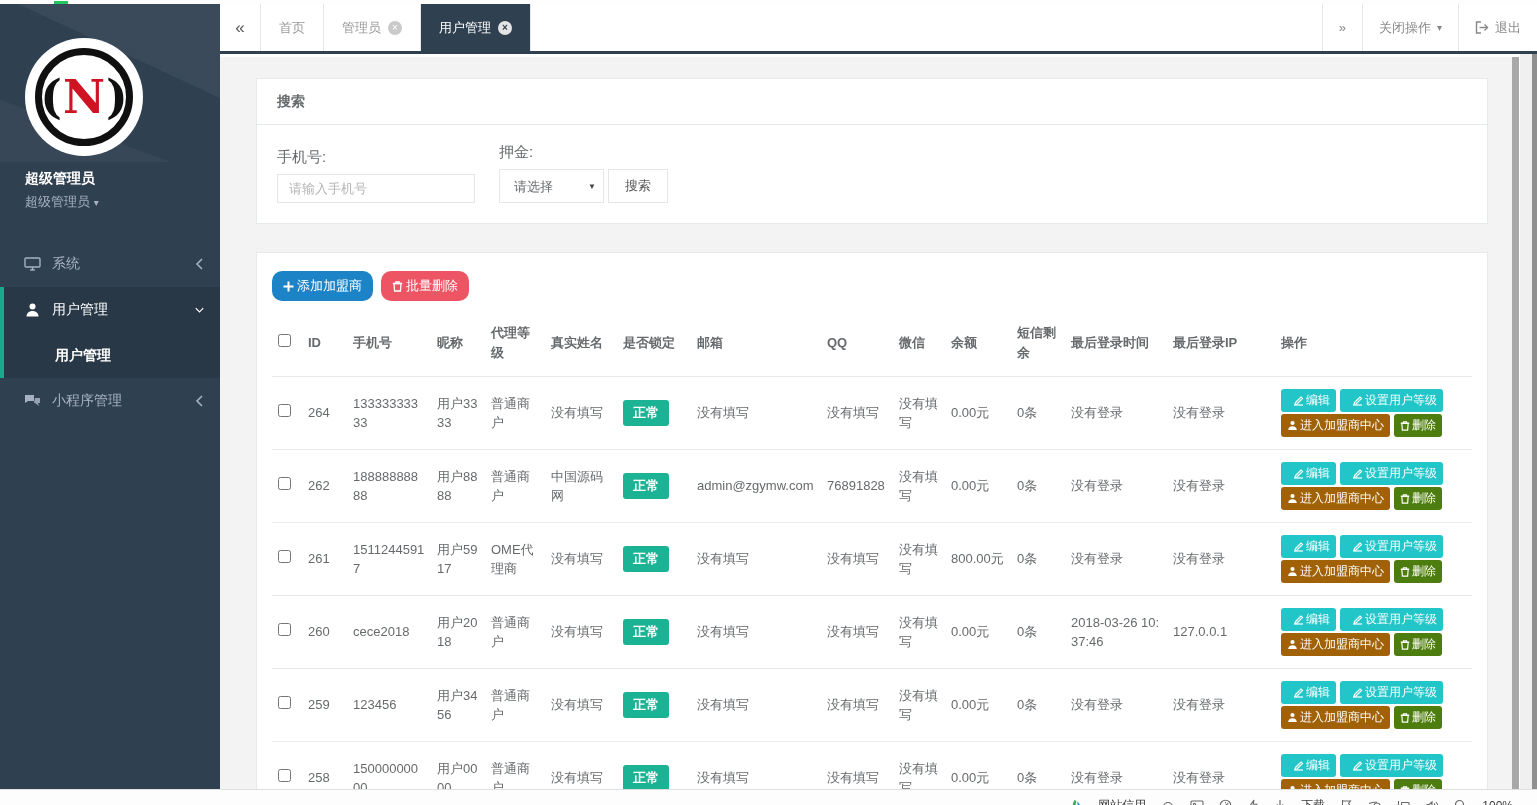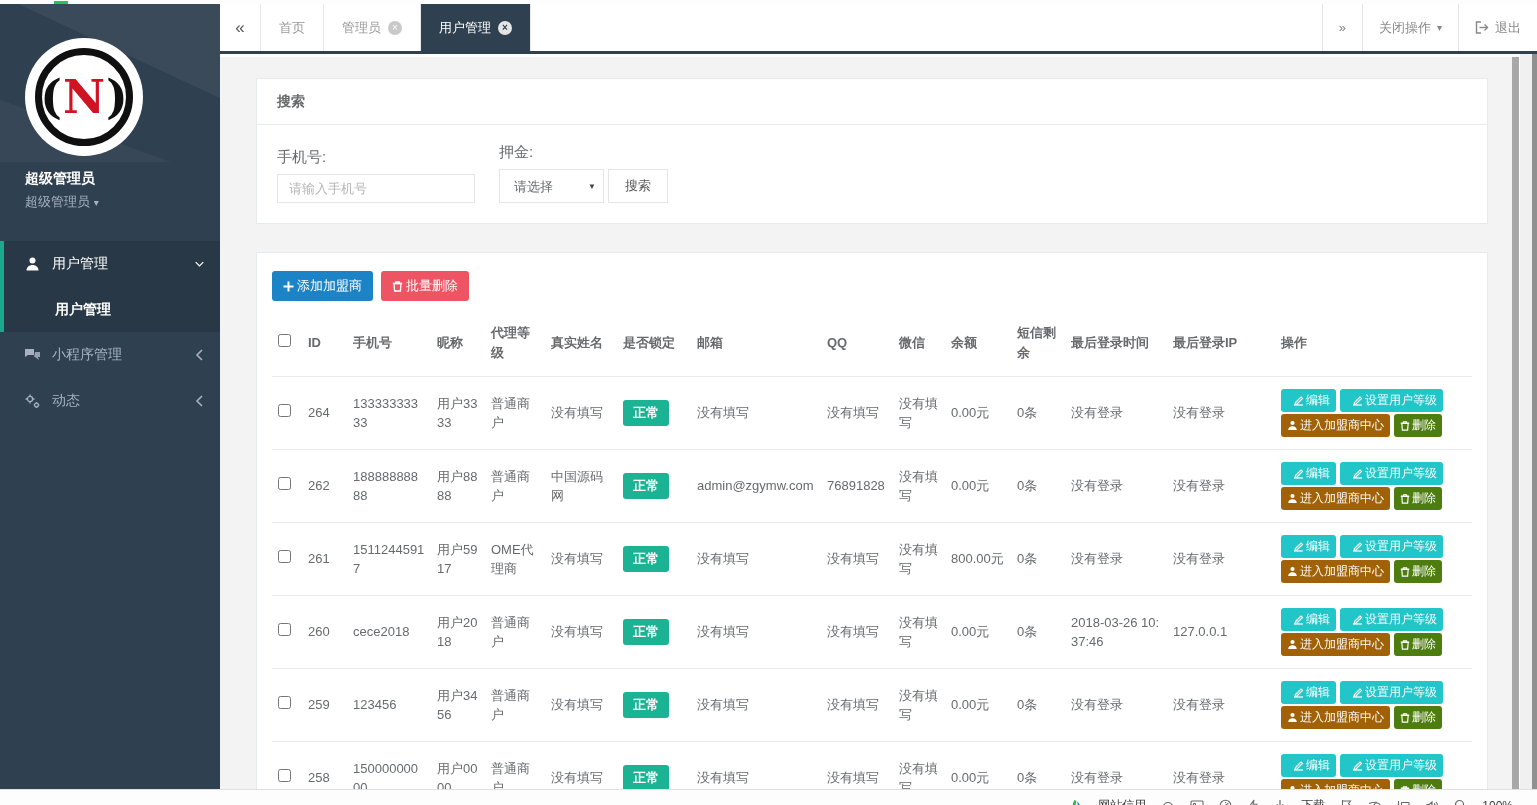--- a/index.html
+++ b/index.html
@@ -70,21 +70,21 @@
   .sel-wrap { position:relative; }
   .dep-select { width:105px; height:34px; border:1px solid #e5e6e7; background:#fff; font-size:13px; color:#676a6c;
     padding:0 20px 0 14px; appearance:none; -webkit-appearance:none; outline:none; }
   .sel-caret { position:absolute; right:8px; top:13px; font-size:8px; color:#444; pointer-events:none; }
   .search-btn { height:34px; padding:0 16px; margin-left:4px; background:#fff; border:1px solid #e5e6e7;
     font-size:13px; color:#555; cursor:pointer; }
 
   .table-panel { margin-top:28px; border-bottom:0; }
   .table-panel .panel-body { padding:18px 15px 0 15px; }
   .toolbar { display:flex; gap:8px; margin-bottom:14px; }
-  .tb-btn { border:0; border-radius:3px; color:#fff; font-size:13px; padding:6px 11px; cursor:pointer;
+  .tb-btn { border:0; border-radius:10px; color:#fff; font-size:13px; padding:6px 11px; cursor:pointer;
     display:inline-flex; align-items:center; gap:3px; }
   .tb-btn.blue { background:#1c84c6; }
   .tb-btn.red { background:#ed5565; }
 
   table.user-table { width:100%; border-collapse:collapse; table-layout:fixed; }
   .user-table th { text-align:left; font-size:13px; color:#676a6c; font-weight:bold;
     padding:8px 6px 14px 6px; border-bottom:1px solid #e7eaec; vertical-align:middle; line-height:1.5; }
   .user-table td { font-size:13px; color:#676a6c; padding:10px 6px; border-bottom:1px solid #e7eaec;
     vertical-align:middle; line-height:1.5; word-break:break-all; }
   .user-table tr.data-row { height:61px; }
@@ -128,20 +128,31 @@
           <span class="paren">)</span>
       </div>
     </div>
   </div>
   <div class="user-block">
     <div class="user-name">超级管理员</div>
     <div class="user-role"><span>超级管理员</span> <span class="caret">▾</span></div>
   </div>
   <div class="menu">
 
+    <div class="menu-item">
+      <svg class="mi-icon" viewBox="0 0 17 16" fill="none" stroke="#a7b1c2" stroke-width="1.4">
+          <rect x="1" y="2" width="15" height="9" rx="1"></rect>
+          <line x1="6" y1="14" x2="11" y2="14"></line>
+          <line x1="8.5" y1="11" x2="8.5" y2="14"></line>
+        </svg>
+      <span class="mi-label">系统</span>
+      <svg class="mi-chevron" viewBox="0 0 9 12" fill="none" stroke="#a7b1c2" stroke-width="1.6">
+          <polyline points="7,1 2,6 7,11"></polyline>
+        </svg>
+    </div>
 
     <div class="menu-group-active">
       <div class="menu-item">
         <svg class="mi-icon" viewBox="0 0 17 16" fill="#ffffff">
             <circle cx="8.5" cy="4.4" r="3"></circle>
             <path d="M2.5 14.5c0-3.3 2.7-5.4 6-5.4s6 2.1 6 5.4z"></path>
           </svg>
         <span class="mi-label">用户管理</span>
         <svg class="mi-chevron" viewBox="0 0 12 9" fill="none" stroke="#ffffff" stroke-width="1.6">
             <polyline points="1,2 6,7 11,2"></polyline>
@@ -156,38 +167,20 @@
       <svg class="mi-icon" viewBox="0 0 17 16" fill="#a7b1c2">
           <path d="M1 2h9v6H4L1 10z"></path>
           <path d="M11 5h5v5h-2l1 3-4-3h-1z" opacity="0.85"></path>
         </svg>
       <span class="mi-label">小程序管理</span>
       <svg class="mi-chevron" viewBox="0 0 9 12" fill="none" stroke="#a7b1c2" stroke-width="1.6">
           <polyline points="7,1 2,6 7,11"></polyline>
         </svg>
     </div>
 
-    <div class="menu-item">
-      <svg class="mi-icon" viewBox="0 0 17 16" fill="none" stroke="#a7b1c2" stroke-width="1.3">
-        <circle cx="6" cy="6" r="2.6"></circle>
-          <line x1="6" y1="1.5" x2="6" y2="3"></line>
-          <line x1="6" y1="9" x2="6" y2="10.5"></line>
-          <line x1="1.5" y1="6" x2="3" y2="6"></line>
-          <line x1="9" y1="6" x2="10.5" y2="6"></line>
-        <circle cx="12.5" cy="12" r="1.9"></circle>
-          <line x1="12.5" y1="9" x2="12.5" y2="10"></line>
-          <line x1="12.5" y1="14" x2="12.5" y2="15"></line>
-          <line x1="9.7" y1="12" x2="10.6" y2="12"></line>
-          <line x1="14.4" y1="12" x2="15.3" y2="12"></line>
-      </svg>
-      <span class="mi-label">动态</span>
-      <svg class="mi-chevron" viewBox="0 0 9 12" fill="none" stroke="#a7b1c2" stroke-width="1.6">
-          <polyline points="7,1 2,6 7,11"></polyline>
-        </svg>
-    </div>
 
   </div>
 </div>
 
 <div class="topbar">
   <button class="nav-btn">
       <span>«</span>
     </button>
   <div class="tab">
     <span>首页</span>

